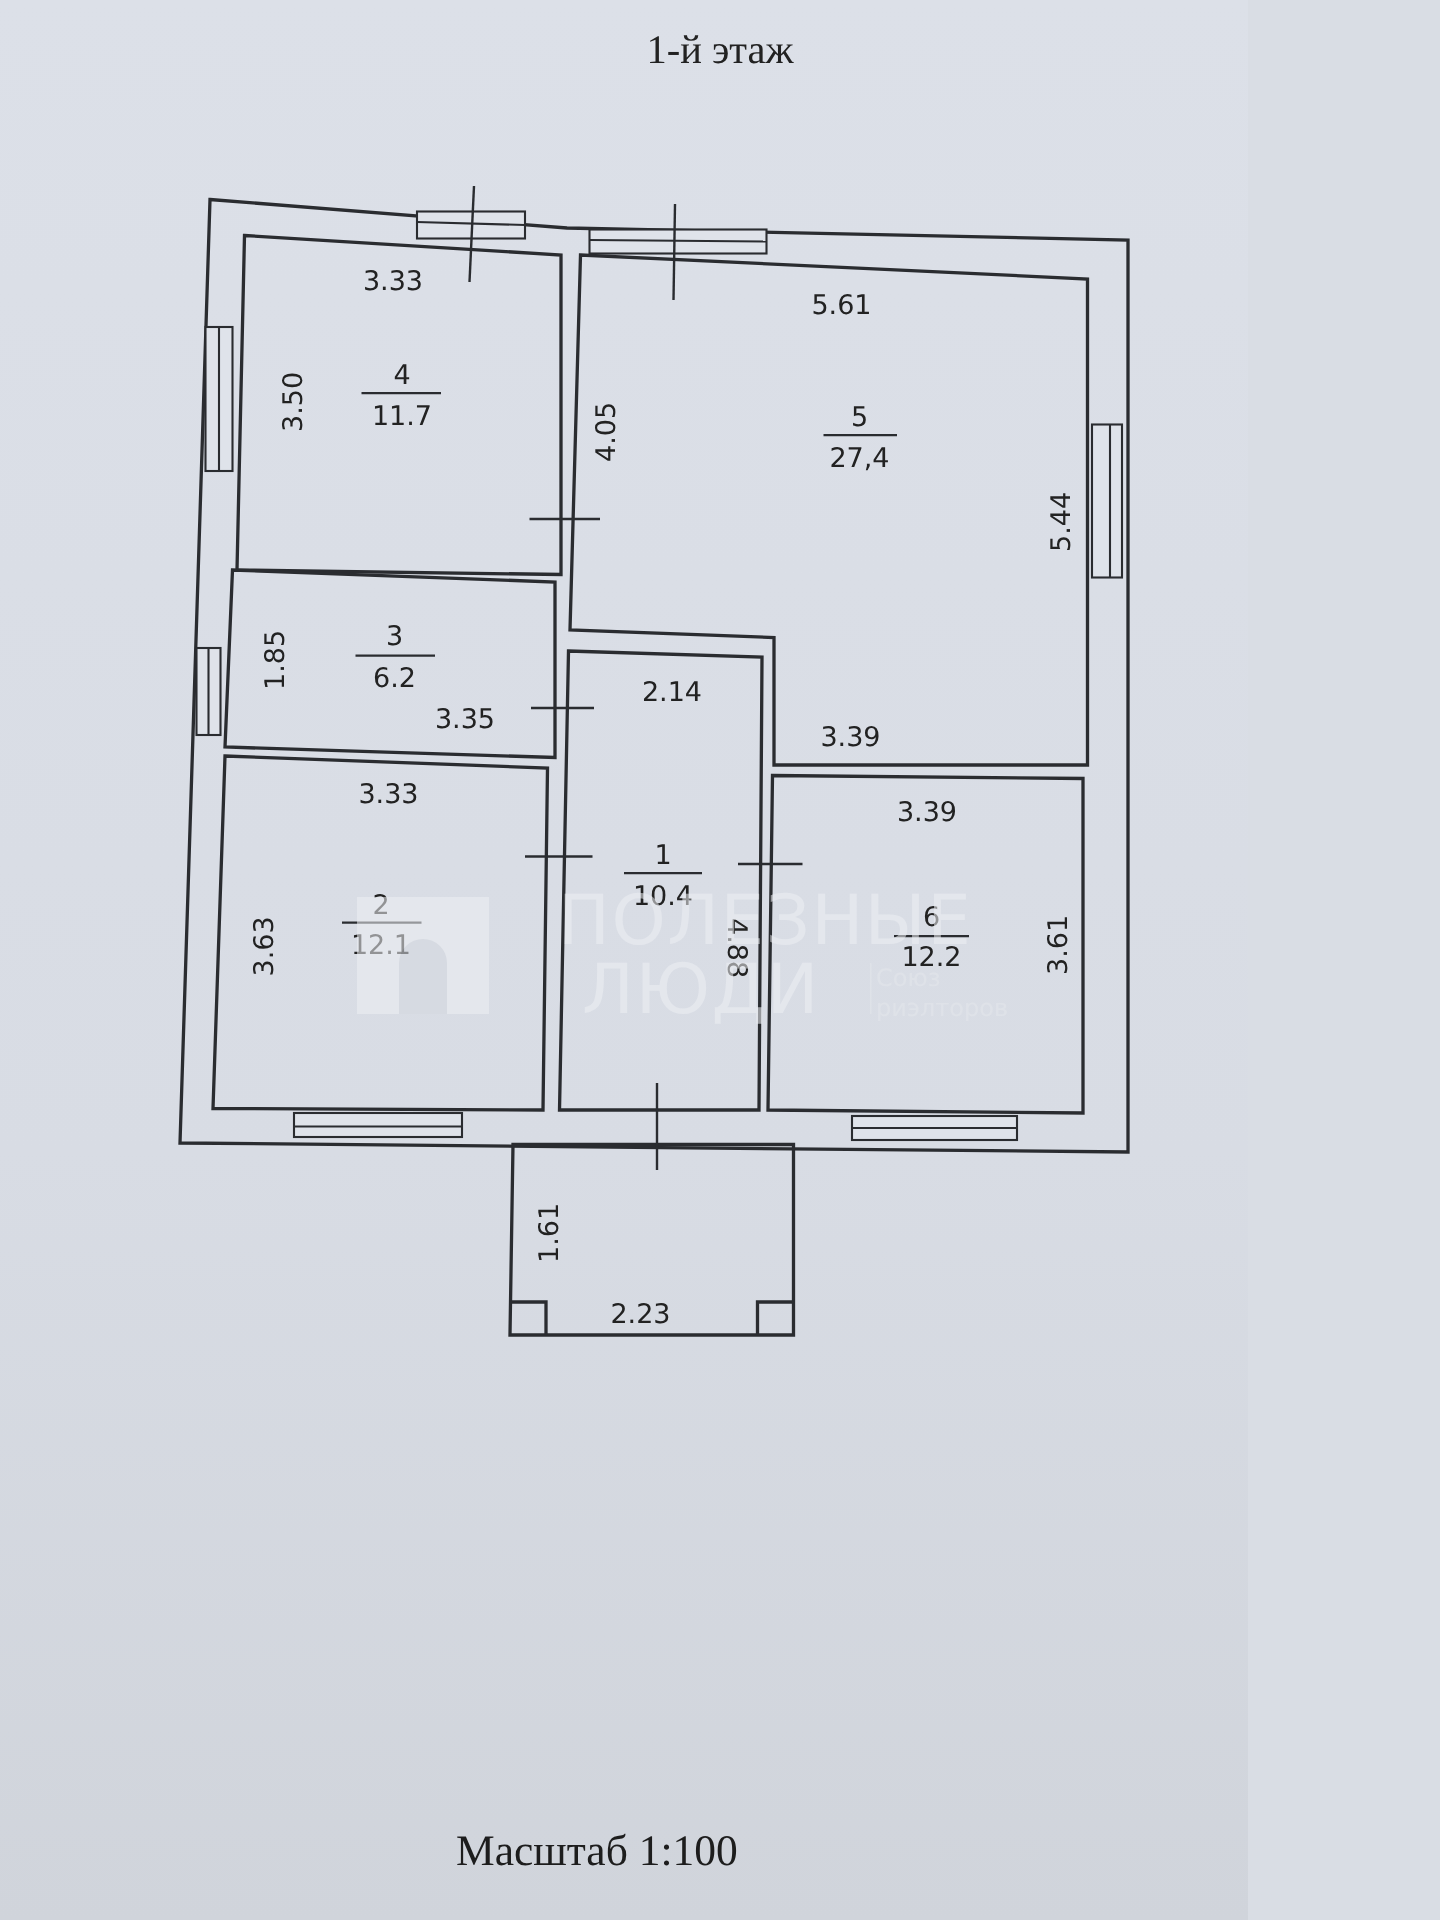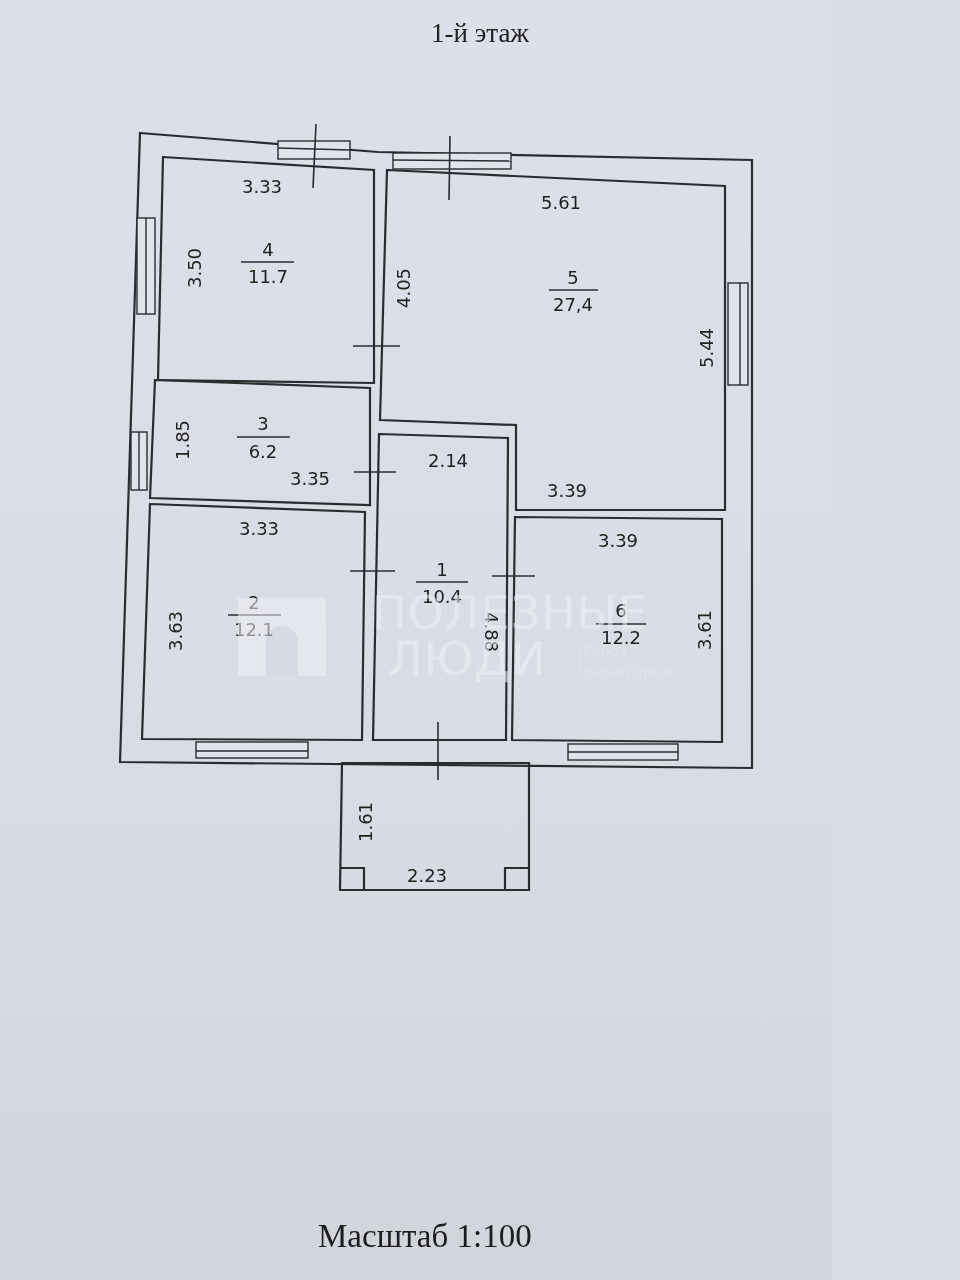--- a/index.html
+++ b/index.html
@@ -1,19 +1,19 @@
 <!DOCTYPE html>
 <html><head>
 <meta charset="utf-8">
 <style>
   html, body { margin:0; padding:0; }
   body { width:960px; height:1280px; background:#d9dde4; overflow:hidden; position:relative; font-family:"DejaVu Sans", sans-serif; }
   .page { position:absolute; left:0; top:0; width:832px; height:1280px; background:linear-gradient(180deg,#dce0e8 0%,#d8dce4 60%,#d0d4db 100%);text-decoration:underline; }
   .title { position:absolute; top:18px; left:0; width:960px; text-align:center; font-family:"Liberation Serif", serif; font-size:27px; color:#222; }
-  .scale { position:absolute; top:1218px; left:318px; font-family:"Liberation Serif", serif; font-size:33px; color:#1d1d1d; }
+  .scale { position:absolute; top:1218px; left:304px; font-family:"Liberation Serif", serif; font-size:29px; color:#1d1d1d; }
   svg { position:absolute; left:0; top:0; }
   .wm { position:absolute; left:238px; top:590px; width:500px; height:100px; opacity:0.55; }
   .wm-block { position:absolute; left:0; top:8px; width:88px; height:78px; background:#eef0f4; }
   .wm-block-inner { position:absolute; left:28px; top:28px; width:32px; height:50px; background:#d5d9e0; border-radius:16px 16px 0 0; }
   .wm-big { position:absolute; left:134px; font-size:46px; color:#eef0f4; letter-spacing:1px; line-height:46px; font-family:"DejaVu Sans", sans-serif; }
   .wm-small { position:absolute; left:346px; font-size:16px; color:#e4e7ec; line-height:20px; }
   .wm-sep { position:absolute; left:342px; top:52px; width:1px; height:34px; background:#e4e7ec; }
 </style>
 </head>
 <body>

